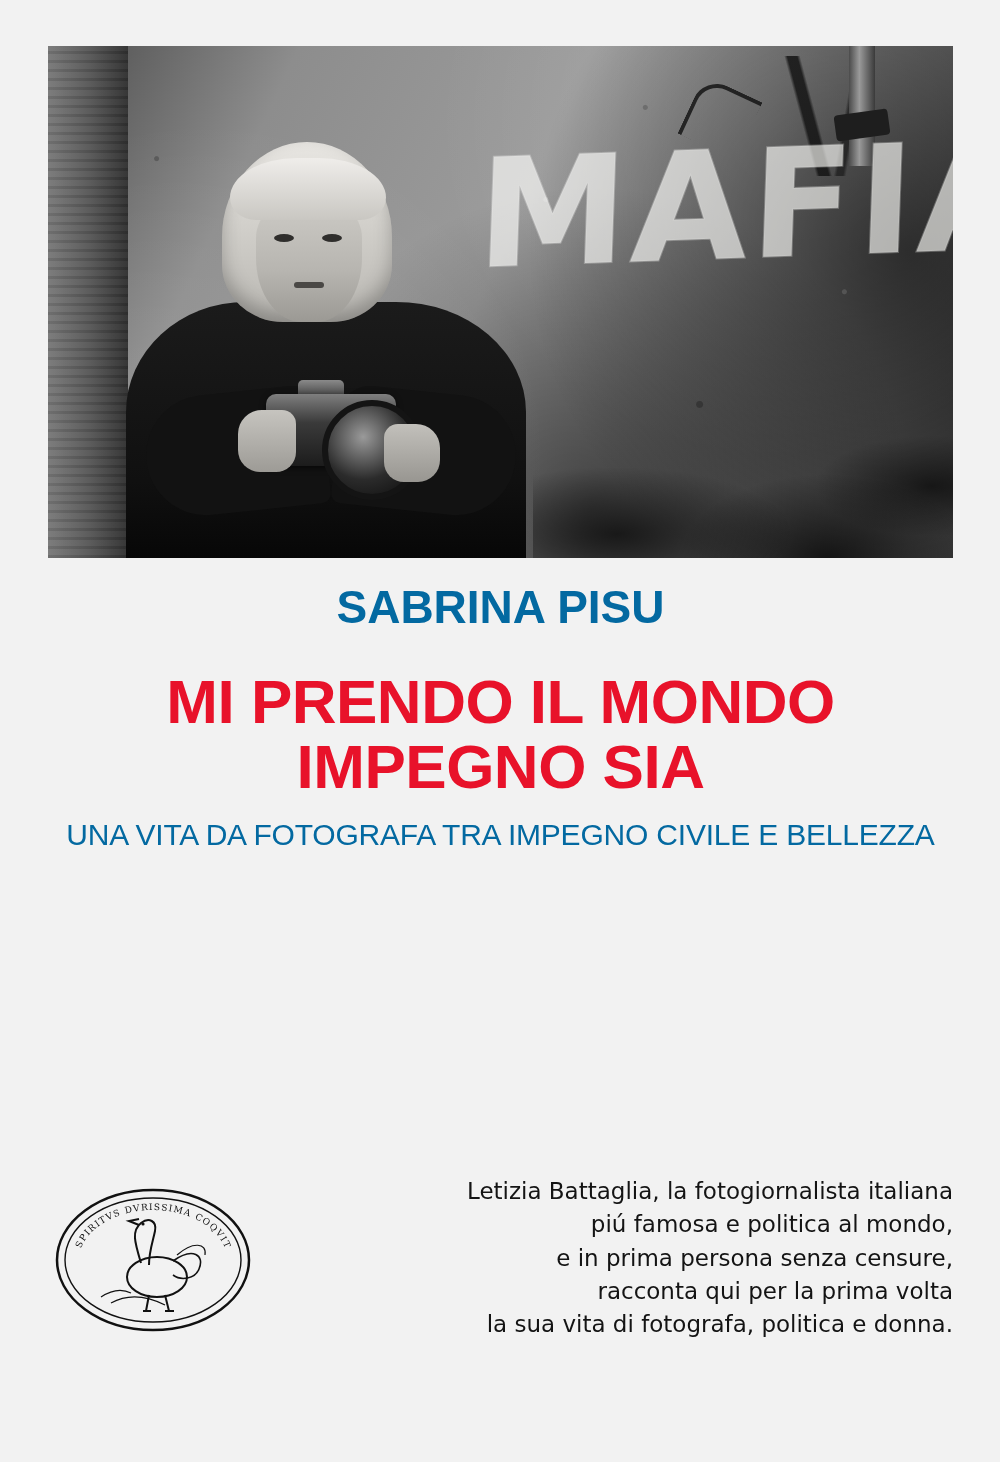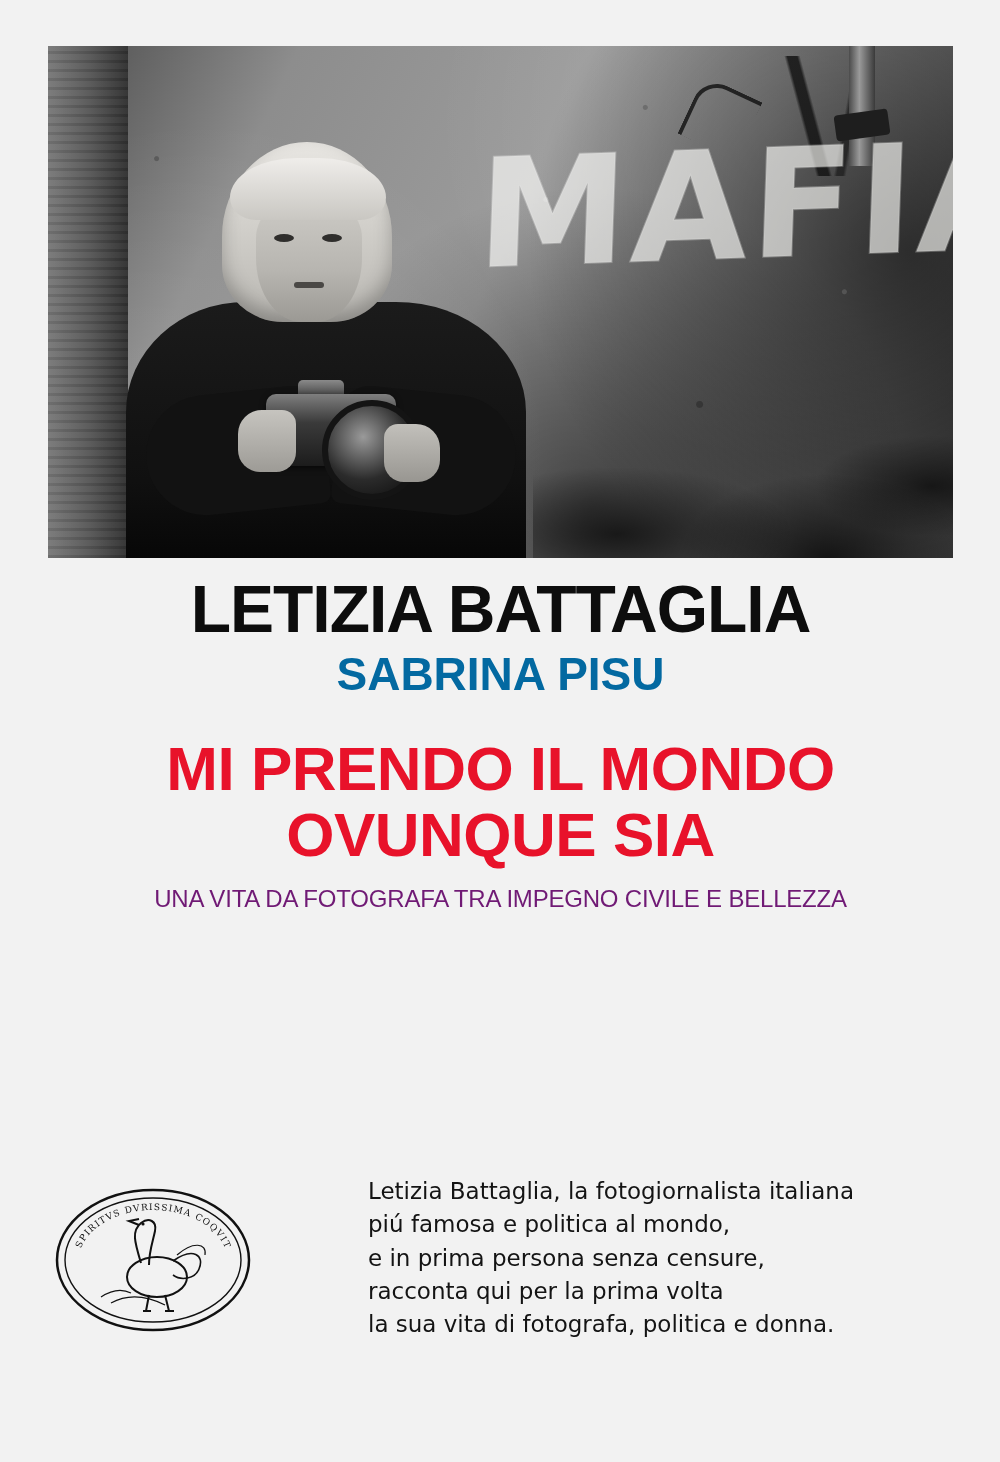--- a/index.html
+++ b/index.html
@@ -239,39 +239,40 @@
     font-weight: bold;
     font-size: 62px;
     letter-spacing: -0.5px;
     line-height: 1.06;
     color: #e8122a;
     margin: 36px 0 0 0;
   }
   .subtitle {
     font-family: "Liberation Sans", sans-serif;
     font-weight: normal;
-    font-size: 24px;
+    font-size: 30px;
     letter-spacing: -0.2px;
-    color: #701a75;
+    color: #0369a1;
     margin: 18px 0 0 0;
   }
 
   
   .bottom { position: absolute; left: 48px; top: 1175px; width: 905px; display: flex; align-items: flex-start; }
 
   .logo { width: 210px; display: flex; justify-content: center; padding-top: 10px; }
   .logo svg { display: block; }
 
   .blurb {
     flex: 1;
     font-family: "DejaVu Sans", sans-serif;
     font-size: 23px;
     line-height: 1.45;
     color: #141414;
     padding-left: 110px;
+    text-align: right;
   }
   .blurb div { white-space: nowrap; }
 </style>
 </head>
 <body>
 
 <div class="cover">
 
   <div class="photo-wrap">
     <div class="photo"></div>
@@ -296,24 +297,23 @@
       <div class="mouth"></div>
       <div class="camera-prism"></div>
       <div class="camera-body"></div>
       <div class="camera-lens"></div>
       <div class="hand-l"></div>
       <div class="hand-r"></div>
     </div>
   </div>
 
   <div class="title-block">
-    <h1 class="author-main">LETIZIA BATTAGLIA</h1>
     <h2 class="author-sub">SABRINA PISU</h2>
     <div class="book-title">MI PRENDO IL MONDO</div>
-    <div class="book-title" style="margin-top:0">OVUNQUE SIA</div>
+    <div class="book-title" style="margin-top:0">IMPEGNO SIA</div>
     <div class="subtitle">UNA VITA DA FOTOGRAFA TRA IMPEGNO CIVILE E BELLEZZA</div>
   </div>
 
   <div class="bottom">
 
     <div class="logo">
       <svg width="200" height="150" viewBox="0 0 200 150">
         <ellipse cx="100" cy="75" rx="96" ry="70" fill="none" stroke="#111" stroke-width="2.5"></ellipse>
         <ellipse cx="100" cy="75" rx="88" ry="62" fill="none" stroke="#111" stroke-width="1.4"></ellipse>
 

